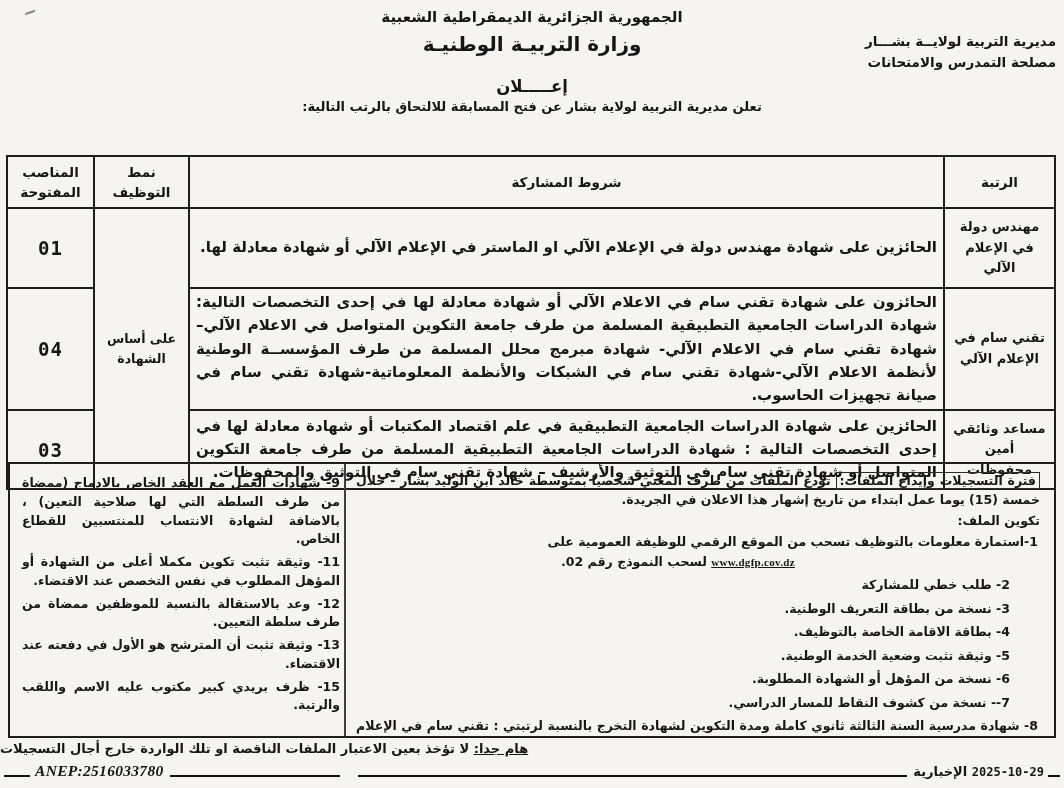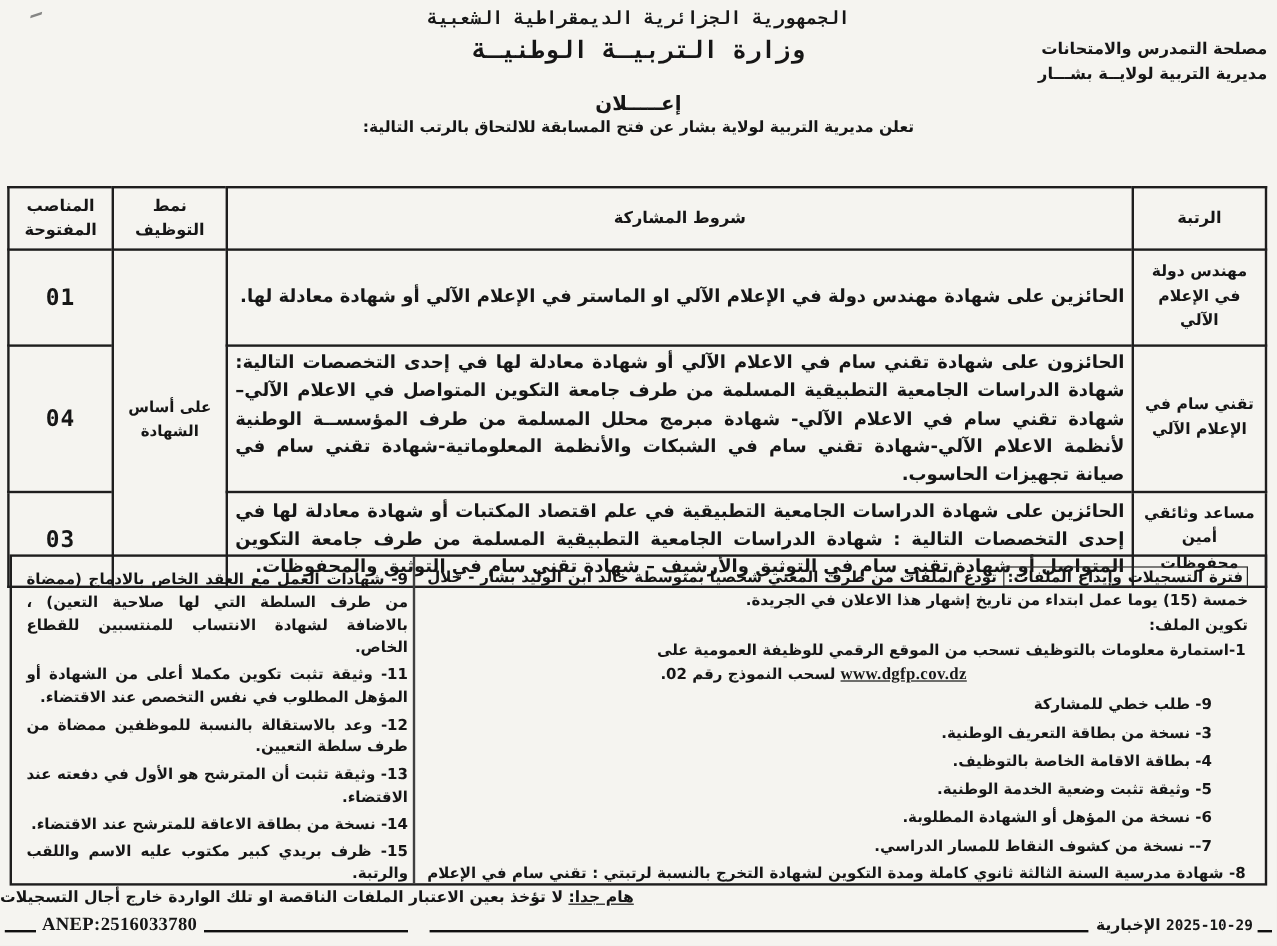--- a/index.html
+++ b/index.html
@@ -21,21 +21,21 @@
   .scan-mark {
     position: absolute; top: 4px; left: 26px;
     width: 10px; height: 9px;
     border-bottom: 2px solid #555;
     transform: rotate(-18deg) skewX(-30deg);
     opacity: .7;
   }
   
   .hdr-center {
     position: absolute; top: 6px; left: 0; right: 0;
-    text-align: center; line-height: 1.5; font-family: Liberation Mono, monospace;
+    text-align: center; line-height: 1.5;
   }
   .hdr-center .l1 { font-size: 15px; letter-spacing: .3px; }
   .hdr-center .l2 { font-size: 20px; }
   .hdr-right {
     position: absolute; top: 31px; right: 8px;
     text-align: right; font-size: 13.5px; line-height: 1.55;
   }
   
   .title-block { position: absolute; top: 77px; left: 0; right: 0; text-align: center; }
   .title-block .ttl { font-size: 16.5px; letter-spacing: .5px; }
@@ -73,21 +73,21 @@
   .panel-left  { flex: 1; padding: 10px 4px 0 12px; overflow: hidden; }
   .panel-right p, .panel-left p { font-size: 12.5px; line-height: 1.52; }
   .period { text-align: justify; margin-bottom: 2px; }
   .boxed-label { border: 1.5px solid #2a2a2a; padding: 0 3px; display: inline; }
   .file-title { font-size: 13px; margin: 2px 0 2px; }
   .item1-l1 { padding-right: 2px; }
   .item1-l2 { text-align: center; margin: 1px 40px 4px 0; }
   .url {
     direction: ltr; unicode-bidi: embed;
     font-family: "Liberation Serif", serif;
-    font-size: 14px; text-decoration: underline;
+    font-size: 11px; text-decoration: underline;
     letter-spacing: .3px;
   }
   .doc-item { padding-right: 30px; margin-bottom: 4.5px; }
   .doc-item.wide { padding-right: 2px; text-align: justify; margin-bottom: 0; }
   .panel-left p { text-align: justify; margin-bottom: 4px; line-height: 1.5; }
   
   .important {
     position: absolute; top: 741px; left: 0; right: 0;
     text-align: left; font-size: 13px;
   }
@@ -98,40 +98,40 @@
     direction: ltr; display: flex; align-items: flex-start; padding: 0 4px;
   }
   .fline { border-top: 2.5px solid #111; height: 0; margin-top: 13px; }
   .fl-a { width: 26px; margin-right: 5px; }
   .fl-b { width: 170px; margin-left: 6px; }
   .fl-gap { width: 18px; }
   .fl-c { flex: 1; margin-right: 6px; }
   .fl-d { width: 12px; margin-left: 4px; }
   .anep {
     font-family: "Liberation Serif", serif;
-    font-weight: 700; font-size: 15.5px; letter-spacing: .3px;
+    font-weight: 700; font-size: 15.5px; letter-spacing: .3px; font-style: italic;
   }
   .news { direction: rtl; font-size: 13px; white-space: nowrap; margin-top: 2px; }
   .news .date { direction: ltr; unicode-bidi: embed; font-family: "DejaVu Sans Mono", monospace; font-size: 12px; }
 </style>
 </head>
 <body>
 
 <div class="page">
 
   <span class="scan-mark"></span>
 
   <div class="hdr-center">
     <div class="l1">الجمهورية الجزائرية الديمقراطية الشعبية</div>
     <div class="l2">وزارة التربيـة الوطنيـة</div>
   </div>
 
   <div class="hdr-right">
+    <div>مديرية التربية لولايــة بشـــار</div>
     <div>مصلحة التمدرس والامتحانات</div>
-    <div>مديرية التربية لولايــة بشـــار</div>
   </div>
 
   <div class="title-block">
     <div class="ttl">إعـــــلان</div>
     <div class="sub">تعلن مديرية التربية لولاية بشار عن فتح المسابقة للالتحاق بالرتب التالية:</div>
   </div>
 
   <table class="main">
     <colgroup>
       <col style="width:111px">
@@ -173,35 +173,34 @@
       <p class="period">
         <span class="boxed-label">فترة التسجيلات وإيداع الملفات:</span>
         <span>تودع الملفات من طرف المعني شخصيا بمتوسطة خالد ابن الوليد بشار - خلال خمسة (15) يوما عمل ابتداء من تاريخ إشهار هذا الاعلان في الجريدة.</span>
       </p>
       <p class="file-title">تكوين الملف:</p>
       <p class="item1-l1">1-استمارة معلومات بالتوظيف تسحب من الموقع الرقمي للوظيفة العمومية على</p>
       <p class="item1-l2">
         <span class="url">www.dgfp.cov.dz</span>
         <span>لسحب النموذج رقم 02.</span>
       </p>
-      <p class="doc-item">9- طلب خطي للمشاركة</p>
+      <p class="doc-item">2- طلب خطي للمشاركة</p>
       <p class="doc-item">3- نسخة من بطاقة التعريف الوطنية.</p>
       <p class="doc-item">4- بطاقة الاقامة الخاصة بالتوظيف.</p>
       <p class="doc-item">5- وثيقة تثبت وضعية الخدمة الوطنية.</p>
       <p class="doc-item">6- نسخة من المؤهل أو الشهادة المطلوبة.</p>
       <p class="doc-item">7-- نسخة من كشوف النقاط للمسار الدراسي.</p>
       <p class="doc-item wide">8- شهادة مدرسية السنة الثالثة ثانوي كاملة ومدة التكوين لشهادة التخرج بالنسبة لرتبتي : تقني سام في الإعلام الآلي ومساعد وثائقي أمين محفوظات.</p>
     </div>
 
     <div class="panel-left">
       <p>9- شهادات العمل مع العقد الخاص بالادماج (ممضاة من طرف السلطة التي لها صلاحية التعين) ، بالاضافة لشهادة الانتساب للمنتسبين للقطاع الخاص.</p>
       <p>11- وثيقة تثبت تكوين مكملا أعلى من الشهادة أو المؤهل المطلوب في نفس التخصص عند الاقتضاء.</p>
       <p>12- وعد بالاستقالة بالنسبة للموظفين ممضاة من طرف سلطة التعيين.</p>
       <p>13- وثيقة تثبت أن المترشح هو الأول في دفعته عند الاقتضاء.</p>
-      <p>14- نسخة من بطاقة الاعاقة للمترشح عند الاقتضاء.</p>
       <p>15- ظرف بريدي كبير مكتوب عليه الاسم واللقب والرتبة.</p>
     </div>
 
   </div>
 
   <div class="important">
     <span class="lbl">هام جدا:</span><span> لا تؤخذ بعين الاعتبار الملفات الناقصة او تلك الواردة خارج أجال التسجيلات</span>
   </div>
 
   <div class="footer">

